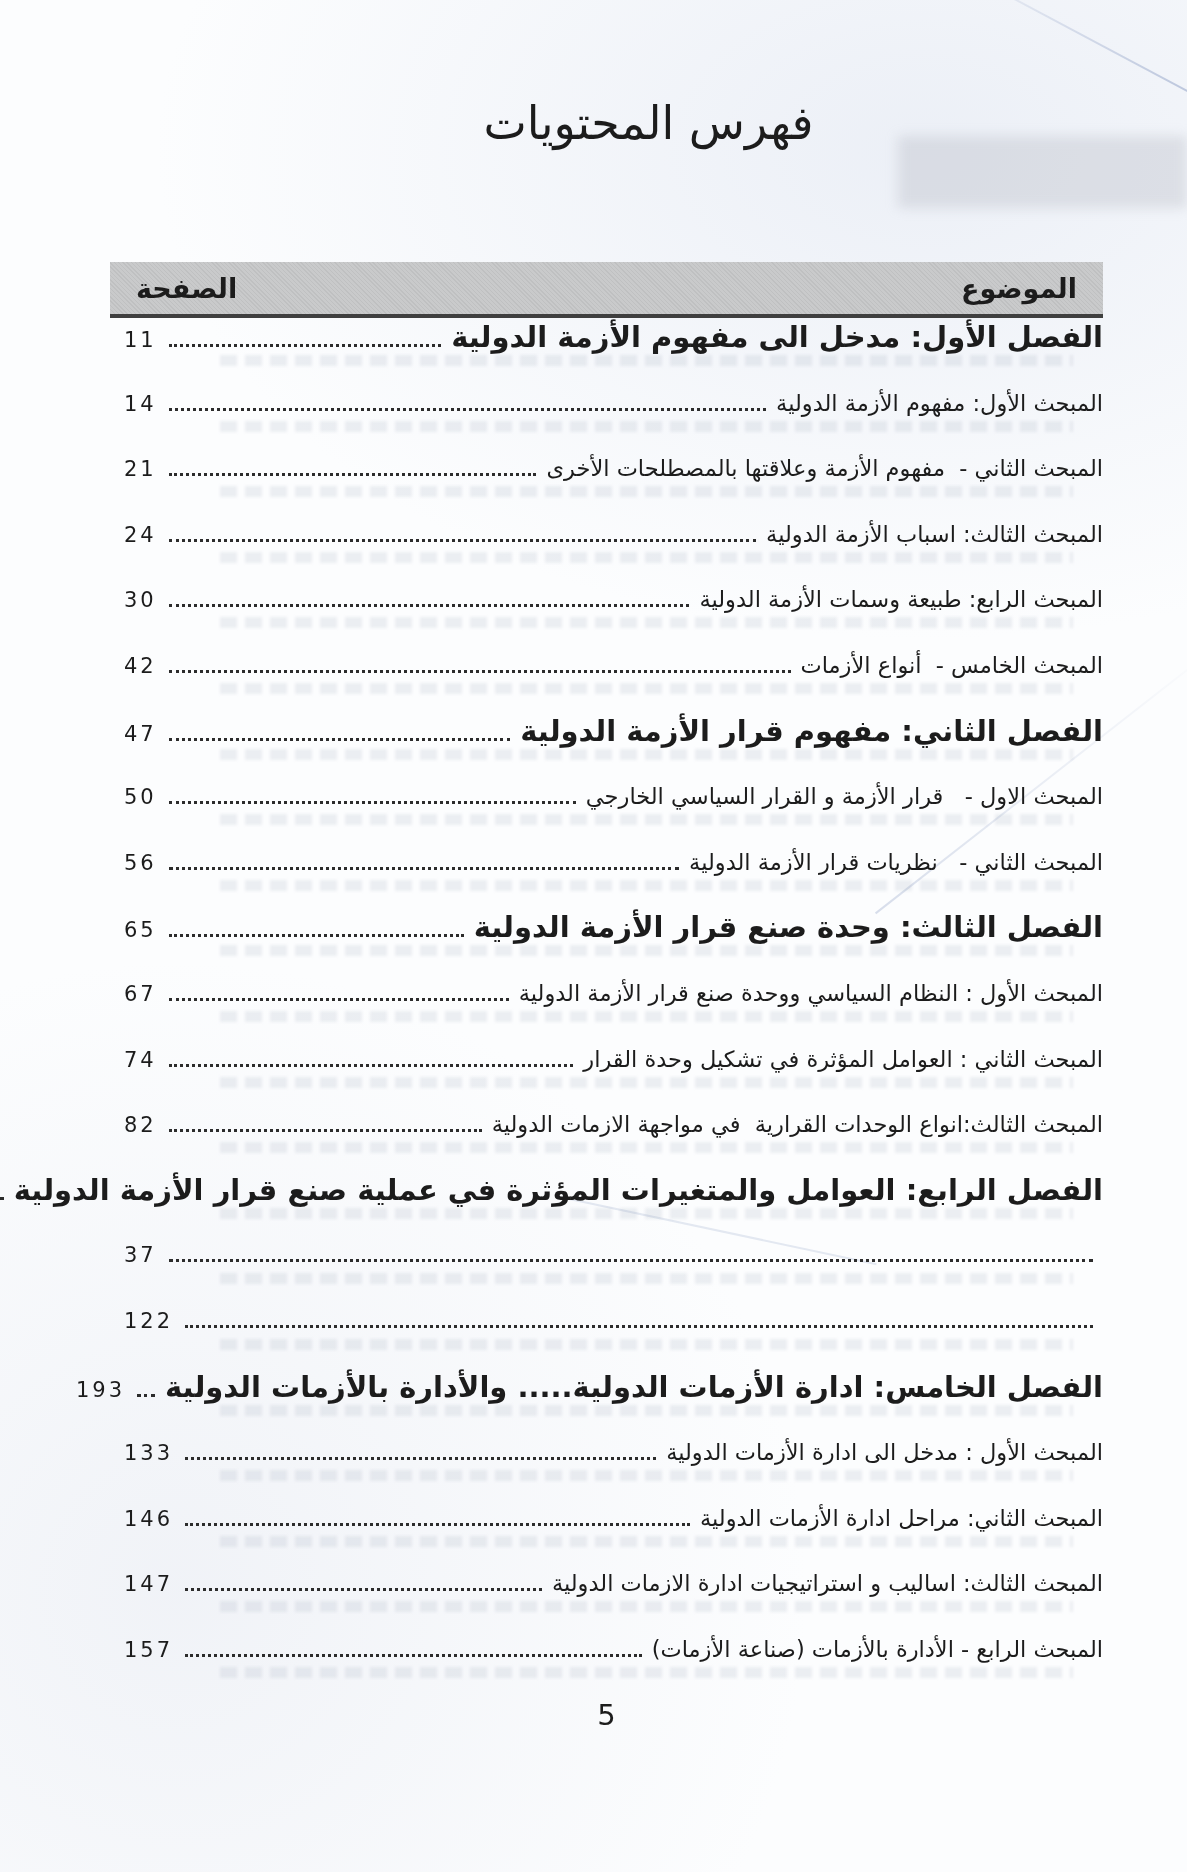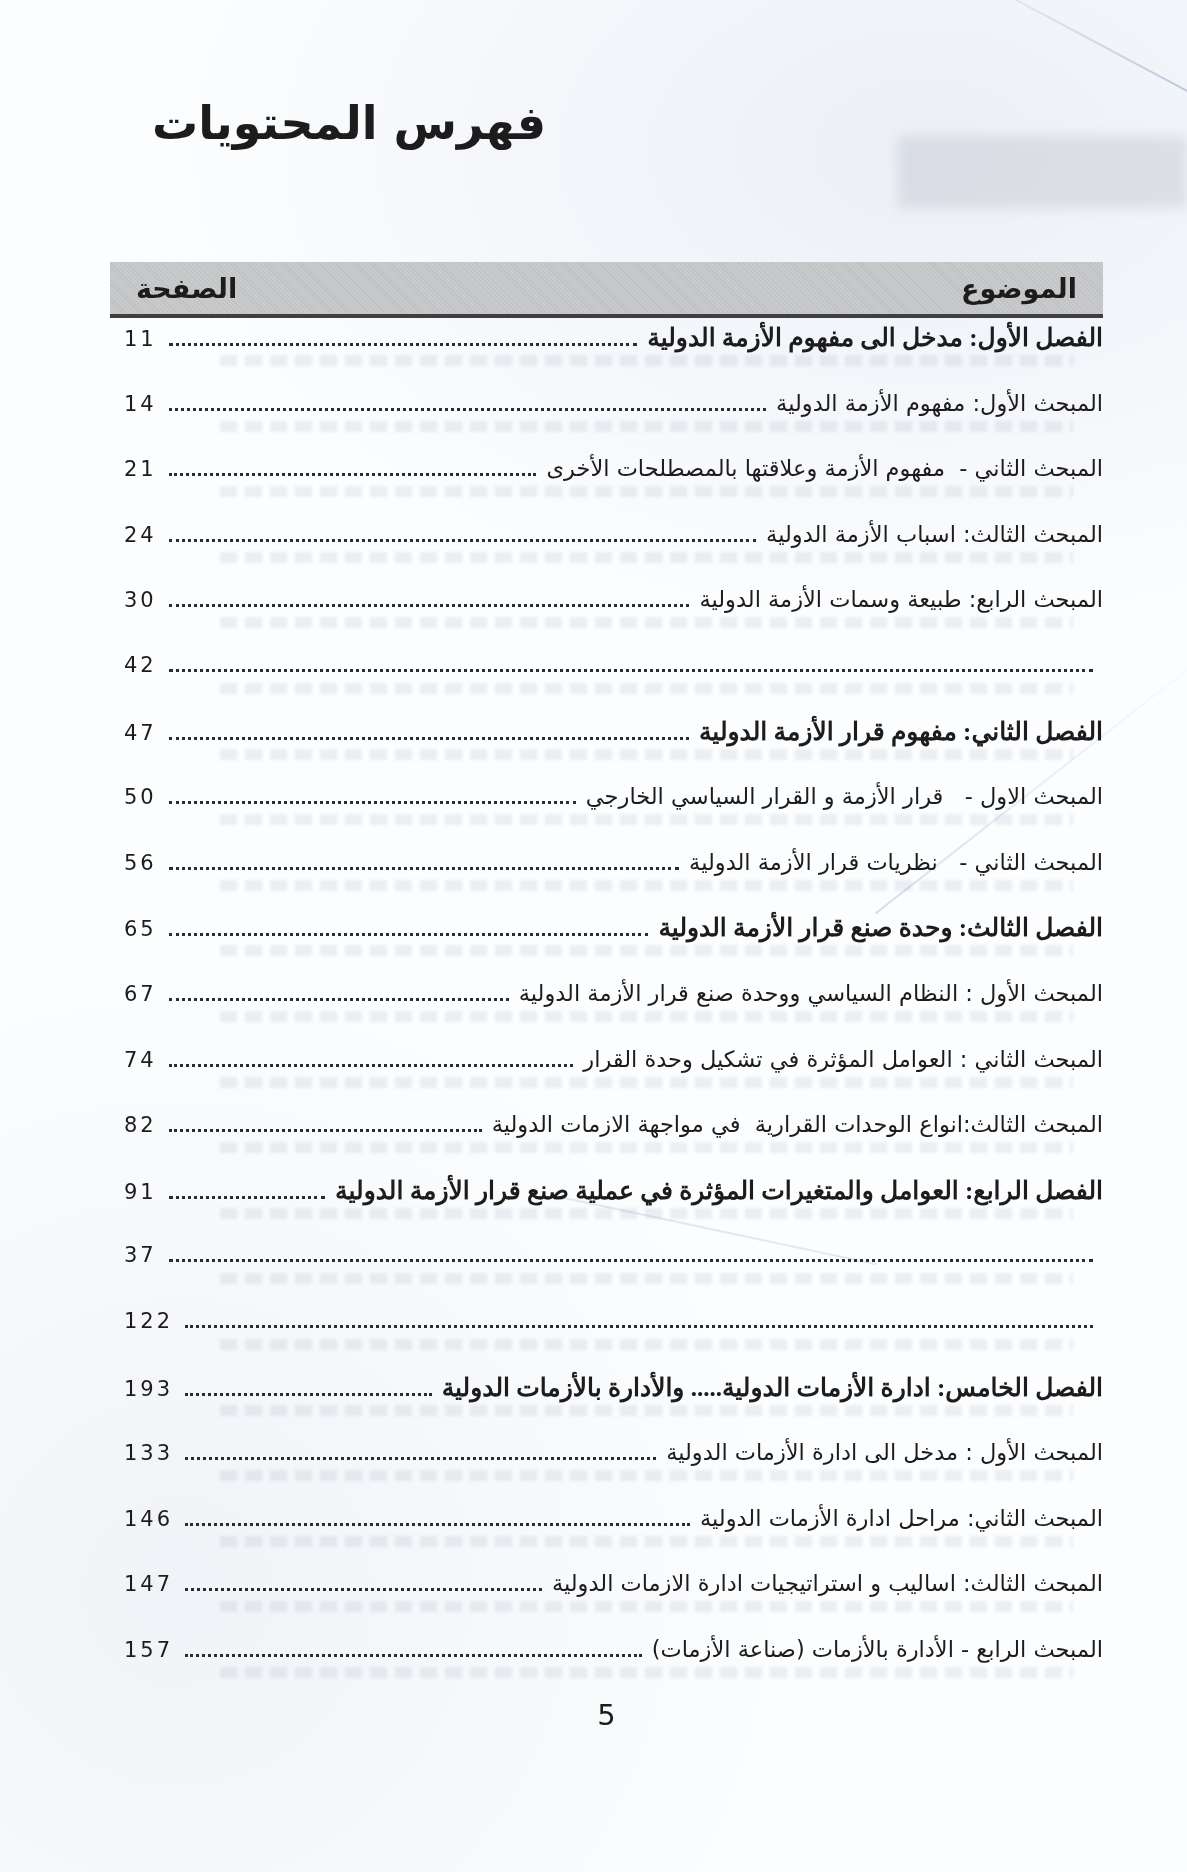--- a/index.html
+++ b/index.html
@@ -27,22 +27,22 @@
     background: linear-gradient(90deg, rgba(120,140,185,.28), transparent);
     transform: rotate(-38deg); }
   .crease-3 { top: 1230px; left: 560px; width: 320px; height: 1.5px;
     background: rgba(130,148,190,.2);
     transform: rotate(12deg); }
   .ghost-band { position: absolute; top: 136px; left: 898px; width: 289px; height: 72px;
     background: rgba(172,176,186,.3); filter: blur(6px); pointer-events: none; }
 
   .title {
     position: absolute; top: 96px; left: 110px; width: 993px;
-    margin: 0; 
-    font-size: 46px; font-weight: bold;
+    margin: 0; text-align: center;
+    font-size: 46px; font-weight: normal;
     transform: translateX(42px);
   }
 
   .header-bar {
     position: absolute; top: 262px; left: 110px; width: 993px; height: 56px;
     box-sizing: border-box;
     background-color: #c9cacb;
     background-image: repeating-linear-gradient(45deg, rgba(0,0,0,.05) 0 1px, transparent 1px 3px);
     border-bottom: 4px solid #3f3f3f;
     display: flex; justify-content: space-between; align-items: center;
@@ -55,21 +55,21 @@
     position: absolute; top: 305px; left: 110px; width: 993px;
     direction: rtl;
   }
   .toc-row {
     display: flex; align-items: baseline;
     height: 65.6px; line-height: 65.6px;
     padding-left: 14px;
     position: relative;
   }
   .toc-row .label { white-space: nowrap; font-size: 22.5px; }
-  .toc-row.chapter .label { font-weight: bold; font-size: 25px; font-family: Liberation Serif, serif; }
+  .toc-row.chapter .label { font-weight: bold; font-size: 29px; }
   .leader {
     flex: 1 1 auto; min-width: 18px;
     margin: 0 10px 0 12px;
     border-bottom: 3px dotted #2c2c2c;
   }
   .pagenum {
     font-size: 21px; letter-spacing: 3px;
     direction: ltr; unicode-bidi: embed;
   }
   
@@ -124,20 +124,21 @@
     <span class="label">المبحث الثالث: اسباب الأزمة الدولية</span>
     <span class="leader"></span>
     <span class="pagenum">24</span>
   </div>
       <div class="toc-row">
     <span class="label">المبحث الرابع: طبيعة وسمات الأزمة الدولية</span>
     <span class="leader"></span>
     <span class="pagenum">30</span>
   </div>
       <div class="toc-row">
+    <span class="label">المبحث الخامس -&nbsp; أنواع الأزمات</span>
     <span class="leader"></span>
     <span class="pagenum">42</span>
   </div>
       <div class="toc-row chapter">
     <span class="label">الفصل الثاني: مفهوم قرار الأزمة الدولية</span>
     <span class="leader"></span>
     <span class="pagenum">47</span>
   </div>
       <div class="toc-row">
     <span class="label">المبحث الاول -&nbsp;&nbsp; قرار الأزمة و القرار السياسي الخارجي</span>

